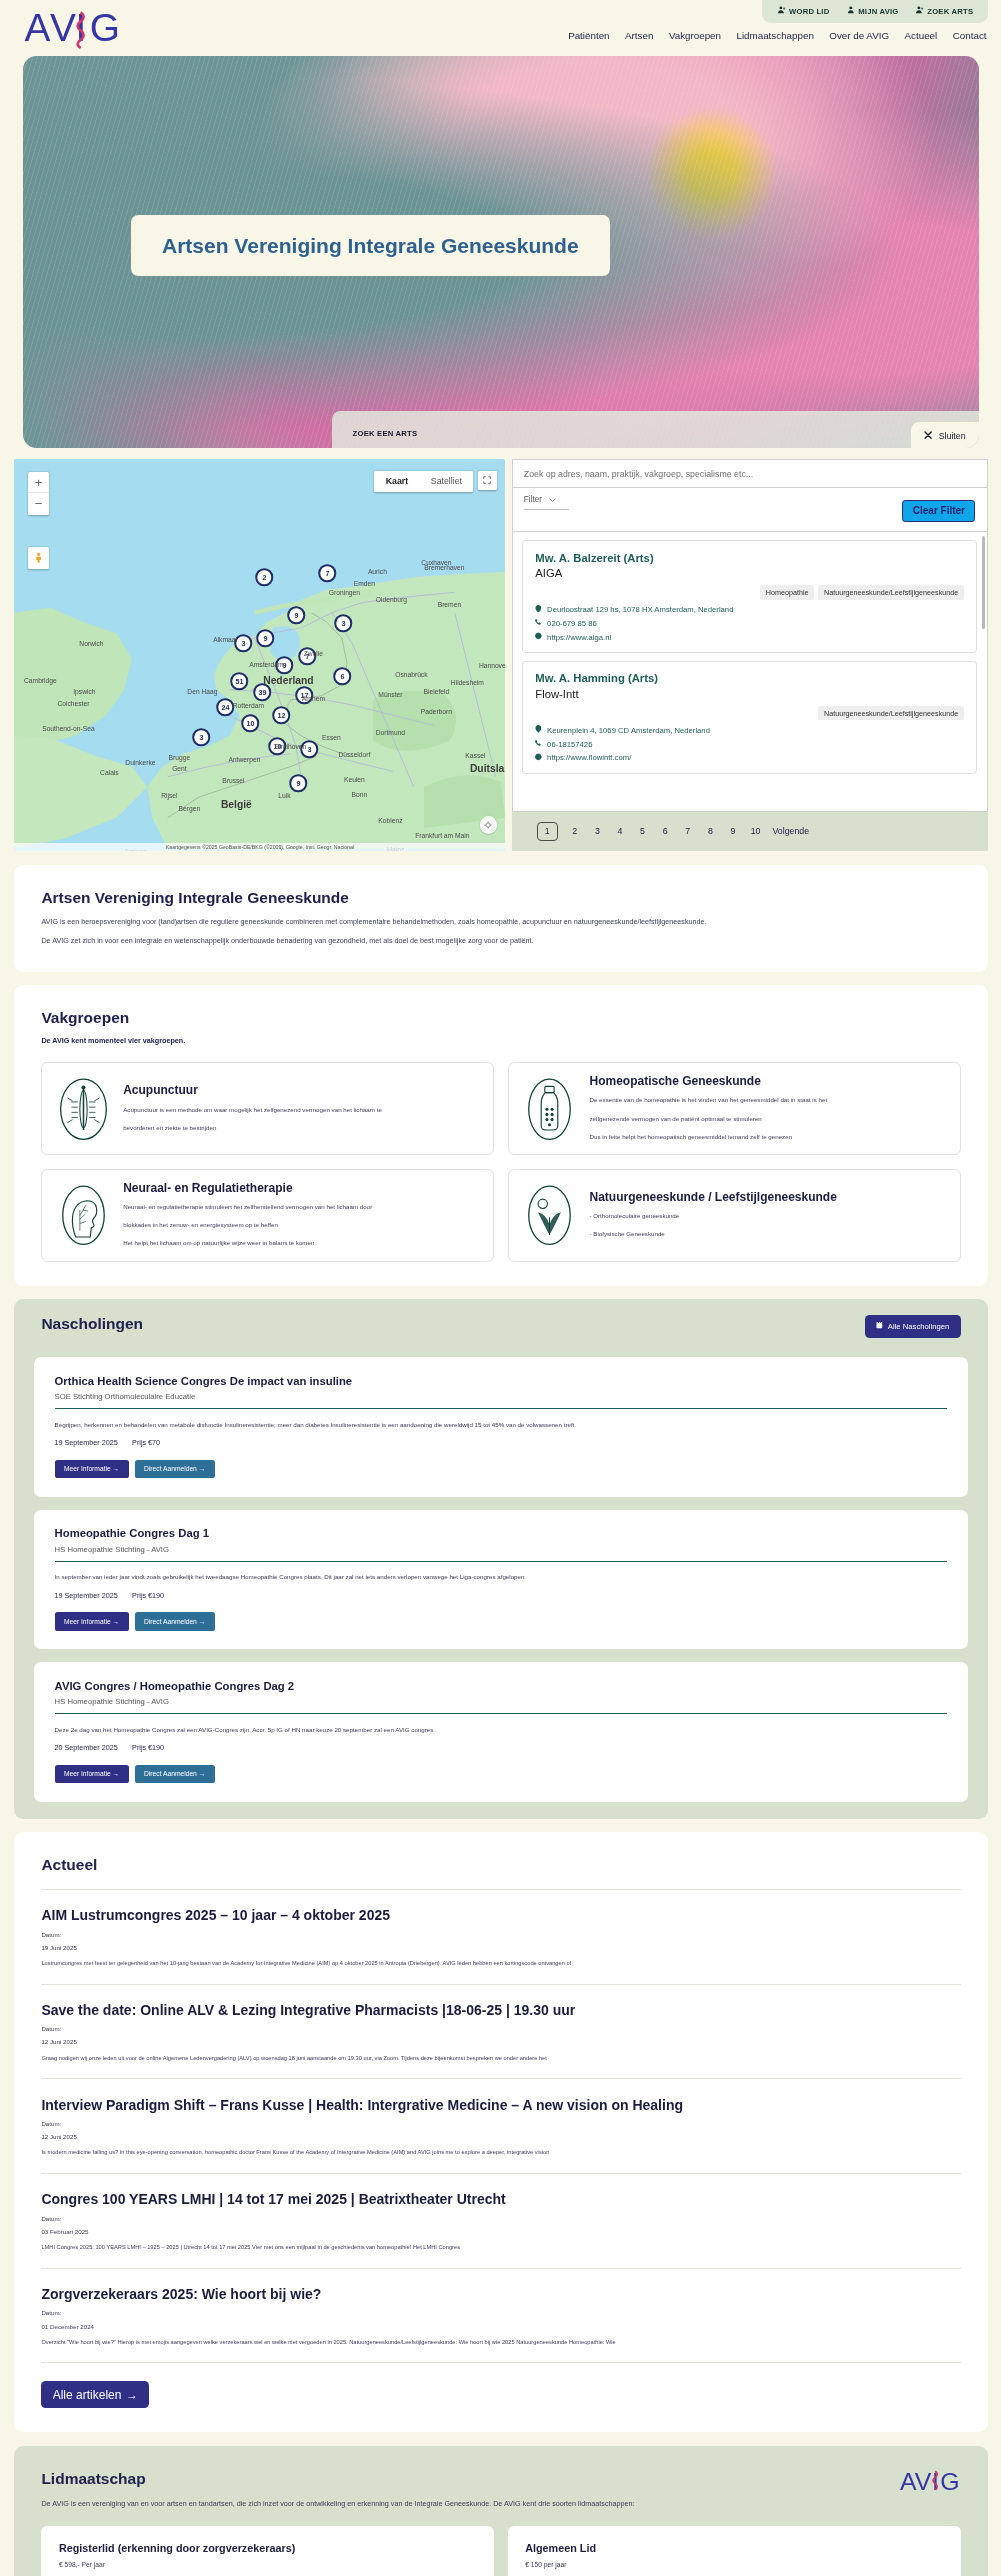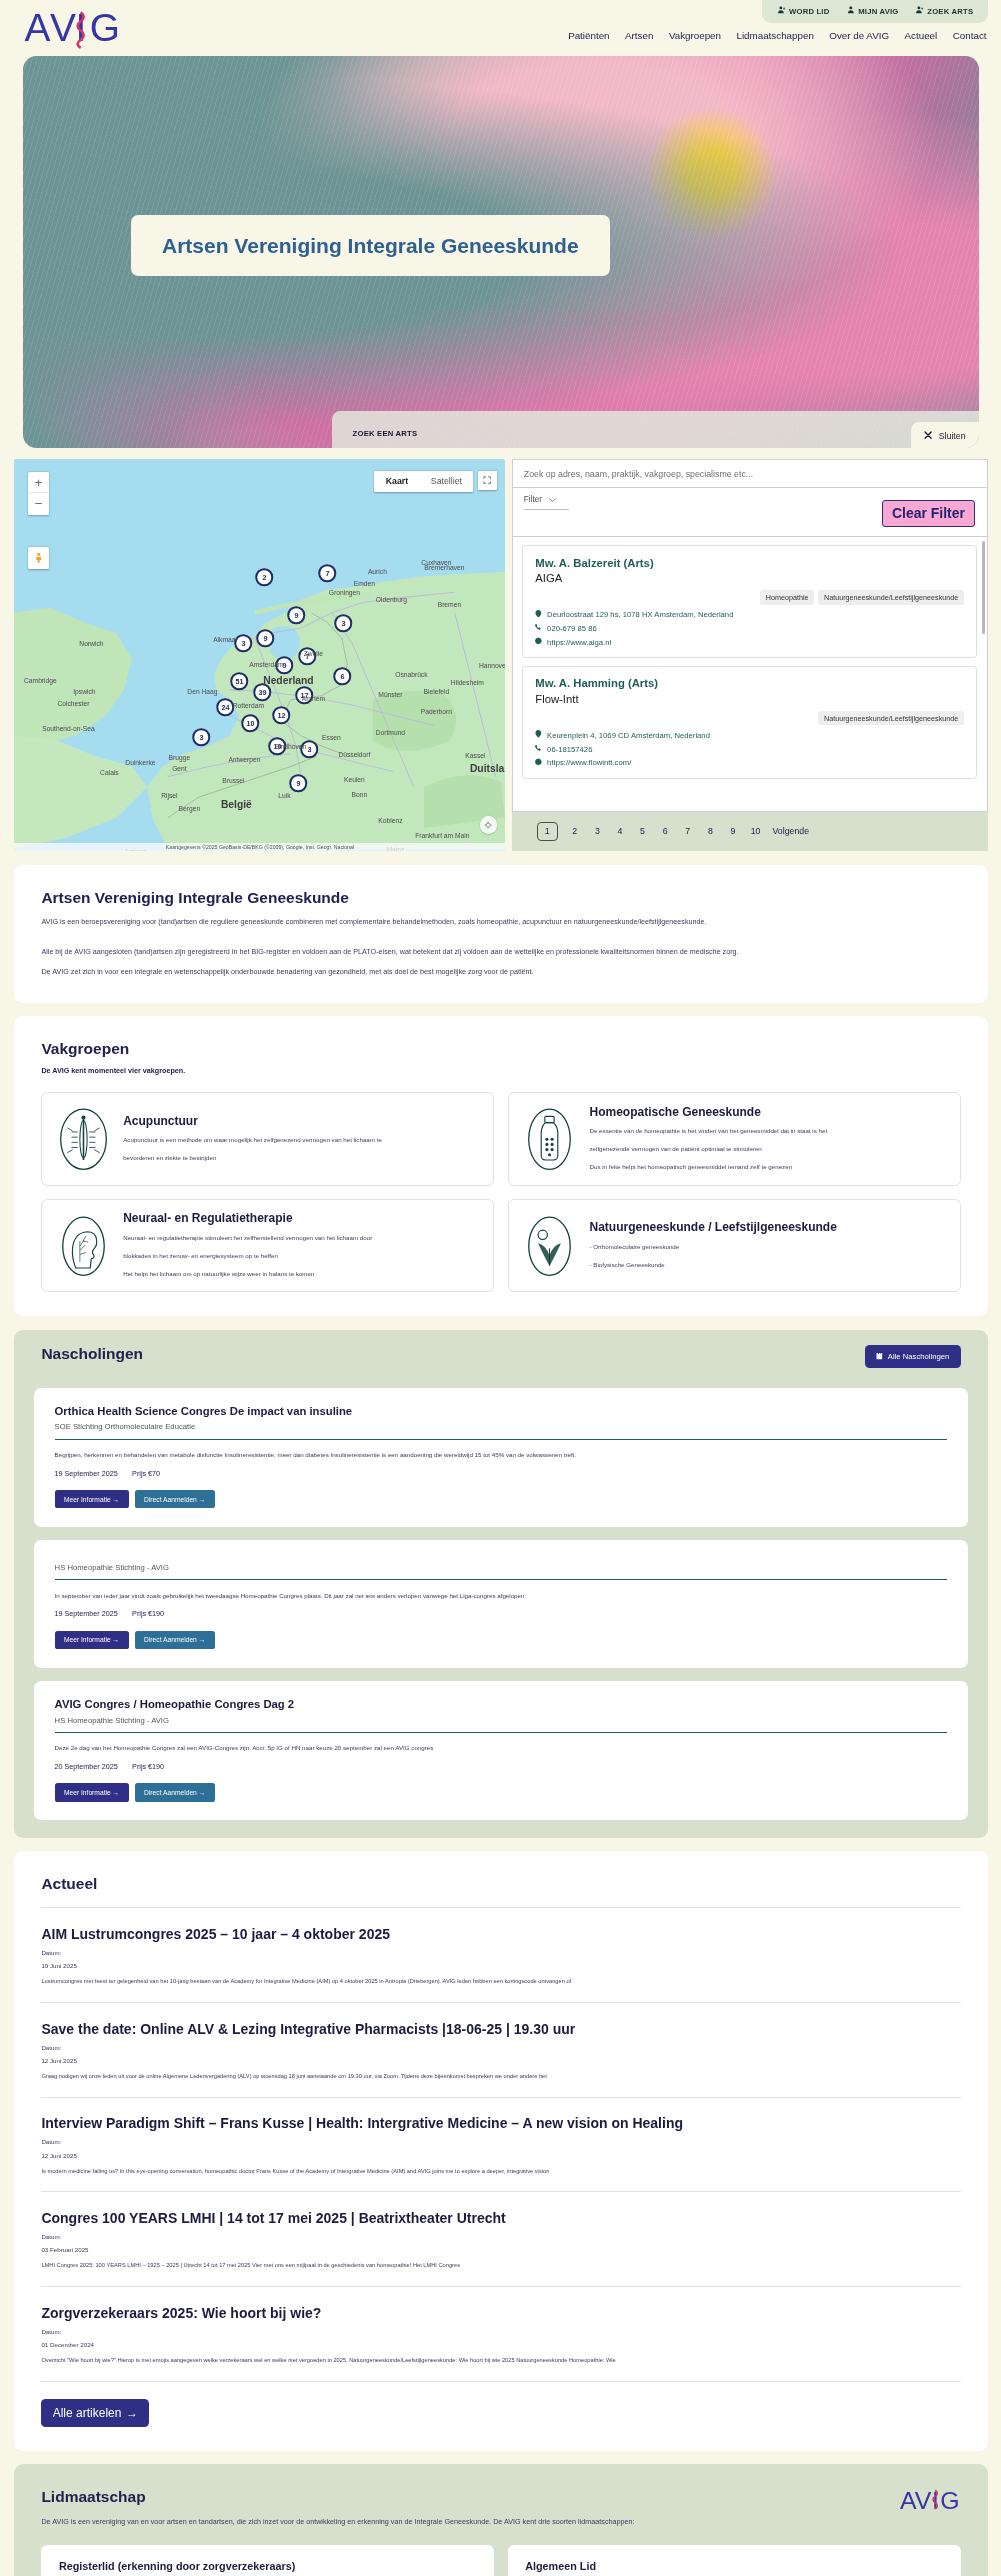--- a/index.html
+++ b/index.html
@@ -138,22 +138,22 @@
   }
   .res-search input::placeholder { color: #6f6f6f; }
   .filterbar {
     border: 0.5px solid #cfcfcf; border-top: none; background: #fff; padding: 7.2px 11.3px 9.3px 11.3px;
   }
   .filter-sel {
     display: inline-flex; align-items: center; gap: 7.2px; padding-bottom: 4.1px;
     border-bottom: 0.5px solid #bbb; font-size: 8.2px; color: #555; min-width: 45px; cursor: pointer;
   }
   .clearfilter {
-    float: right; margin-top: 4.1px; border: 0.5px solid #2b2b7a; color: #22226e; background: #f9a8d4;
-    border-radius: 3.1px; padding: 4.6px 9.3px; font-size: 14px; font-weight: bold; font-family: inherit; cursor: pointer;
+    float: right; margin-top: 4.1px; border: 0.5px solid #2b2b7a; color: #22226e; background: #0ea5e9;
+    border-radius: 3.1px; padding: 4.6px 9.3px; font-size: 10px; font-weight: bold; font-family: inherit; cursor: pointer;
   }
   .reslist {
     border: 0.5px solid #cfcfcf; border-top: none; background: #fff;
     padding: 8.2px 9.3px 5.2px 9.3px; position: relative; overflow: hidden; flex: 1;
   }
   .scrollbar {
     position: absolute; right: 1.5px; top: 4.1px; width: 3.6px; height: 93px;
     background: #b9b9b9; border-radius: 2.1px;
   }
   .card {
@@ -542,21 +542,20 @@
           <span>10</span>
           <a href="#">Volgende</a>
         </div>
     </div>
   </div>
 
   <div class="wrap">
     <div class="panel">
       <h2 class="sec">Artsen Vereniging Integrale Geneeskunde</h2>
       <p class="body">AVIG is een beroepsvereniging voor (tand)artsen die reguliere geneeskunde combineren met complementaire behandelmethoden, zoals homeopathie, acupunctuur en natuurgeneeskunde/leefstijlgeneeskunde.</p>
-      <p class="body" style="margin-top:17.5px">Alle bij de AVIG aangesloten (tand)artsen zijn geregistreerd in het BIG-register en voldoen aan de PLATO-eisen, wat betekent dat zij voldoen aan de wettelijke en professionele kwaliteitsnormen binnen de medische zorg.</p>
       <p class="body" style="margin-top:6.2px">De AVIG zet zich in voor een integrale en wetenschappelijk onderbouwde benadering van gezondheid, met als doel de best mogelijke zorg voor de patiënt.</p>
     </div>
   </div>
 
   <div class="wrap">
     <div class="panel">
       <h2 class="sec">Vakgroepen</h2>
       <p class="body" style="margin-top:7.2px;font-weight:bold;color:#22224f">De AVIG kent momenteel vier vakgroepen.</p>
 
       <div class="vak-grid">
@@ -669,20 +668,21 @@
             <span>19 September 2025</span>
             <span>Prijs €70</span>
           </div>
           <div class="nas-btns">
             <button class="btn-info"><span>Meer Informatie</span> →</button>
             <button class="btn-aanm"><span>Direct Aanmelden</span> →</button>
           </div>
         </div>
 
         <div class="nas-card">
+          <h3>Homeopathie Congres Dag 1</h3>
           <div class="org">HS Homeopathie Stichting - AVIG</div>
           <hr>
           <div class="desc">In september van ieder jaar vindt zoals gebruikelijk het tweedaagse Homeopathie Congres plaats. Dit jaar zal net iets anders verlopen vanwege het Liga-congres afgelopen</div>
           <div class="dateprice">
             <span>19 September 2025</span>
             <span>Prijs €190</span>
           </div>
           <div class="nas-btns">
             <button class="btn-info"><span>Meer Informatie</span> →</button>
             <button class="btn-aanm"><span>Direct Aanmelden</span> →</button>

